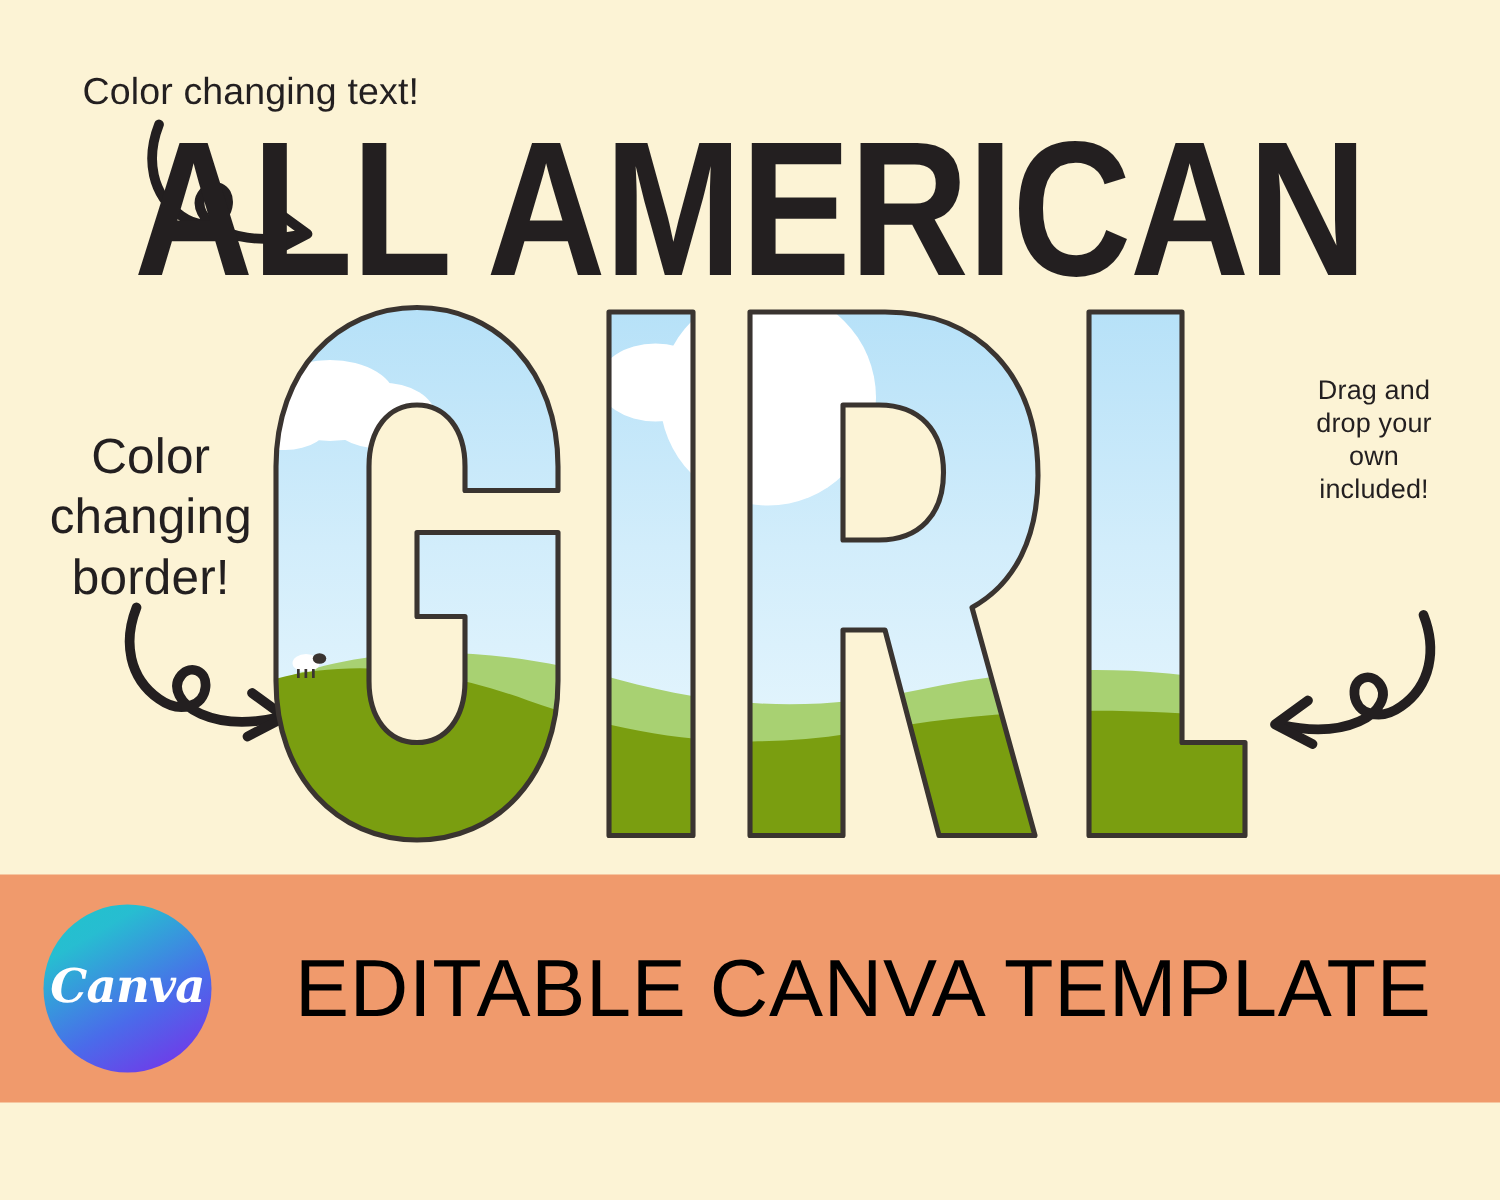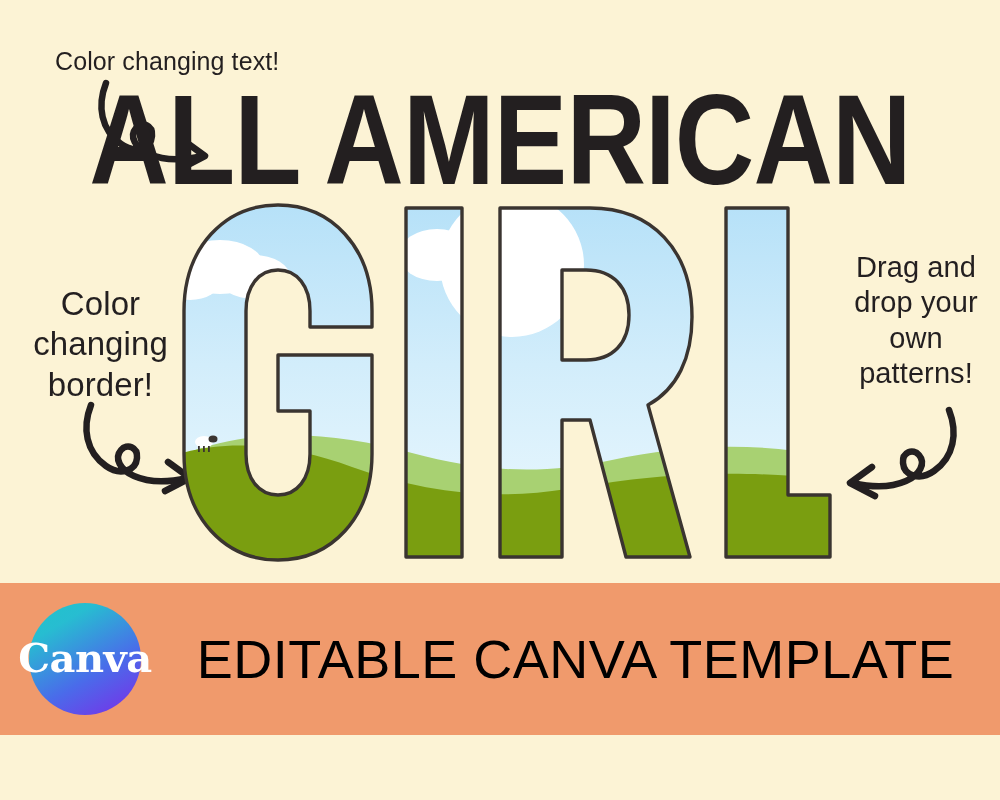--- a/index.html
+++ b/index.html
@@ -15,21 +15,21 @@
   .annot{
     position:absolute;
     color:#231f20;
     font-family:"Liberation Sans", sans-serif;
     font-weight:400;
     line-height:1.22;
     letter-spacing:.1px;
   }
   #annot-top{ left:55px; top:46px; font-size:25px; white-space:nowrap;}
   #annot-left{ left:18px; top:284px; width:165px; text-align:center; font-size:33px;}
-  #annot-right{ left:840px; top:250px; width:152px; text-align:center; font-size:29px;}
+  #annot-right{ left:840px; top:250px; width:152px; text-align:center; font-size:18px;}
 
   
   .arrow{position:absolute;}
   #arrow-top{left:95px;  top:78px;}
   #arrow-left{left:80px; top:400px;}
   #arrow-right{left:830px;top:395px;}
 
   
   #headline{
     position:absolute;left:0;top:84px;width:1000px;
@@ -58,22 +58,23 @@
   #canva-logo{
     position:relative;
     width:112px;height:112px;border-radius:50%;
     margin-left:29px;flex:0 0 auto;
     background:linear-gradient(150deg,#20C4CB 0%,#27BDD1 22%,#4A6BEA 62%,#7D2AE8 100%);
     display:flex;align-items:center;justify-content:center;
   }
   #canva-logo-text{
     color:#ffffff;
     font-family:"DejaVu Serif",serif;
+    font-style:italic;
     font-weight:700;
-    font-size:40px;
+    font-size:31px;
     letter-spacing:-.5px;
     line-height:1;
     transform:translateY(-1px);
   }
   #banner-text{
     flex:1 1 auto;
     text-align:center;
     color:#000000;
     font-family:"Liberation Sans",sans-serif;
     font-weight:400;
@@ -119,21 +120,21 @@
       <path d="M11 5 C2 28, 6 52, 26 66 C40 76, 56 71, 57 58 C58 47, 47 43, 41 50
                C34 58, 40 70, 54 76 C70 83, 90 82, 107 78" stroke="#231f20" stroke-width="6.5" stroke-linecap="round" stroke-linejoin="round" fill="none"></path>
       <path d="M88 62 L110 78 L85 91" stroke="#231f20" stroke-width="6.5" stroke-linecap="round" stroke-linejoin="round" fill="none"></path>
     </svg>
   </div>
 
   <div class="annot" id="annot-right">
     <div>Drag and</div>
     <div>drop your</div>
     <div>own</div>
-    <div>patterns!</div>
+    <div>included!</div>
   </div>
 
   <div class="arrow" id="arrow-right">
     <svg width="130" height="125" viewBox="0 0 130 105" fill="none" aria-hidden="true" style="transform:scaleX(-1);">
       <path d="M11 5 C2 28, 6 52, 26 66 C40 76, 56 71, 57 58 C58 47, 47 43, 41 50
                C34 58, 40 70, 54 76 C70 83, 90 82, 107 78" stroke="#231f20" stroke-width="6.5" stroke-linecap="round" stroke-linejoin="round" fill="none"></path>
       <path d="M88 62 L110 78 L85 91" stroke="#231f20" stroke-width="6.5" stroke-linecap="round" stroke-linejoin="round" fill="none"></path>
     </svg>
   </div>
 

